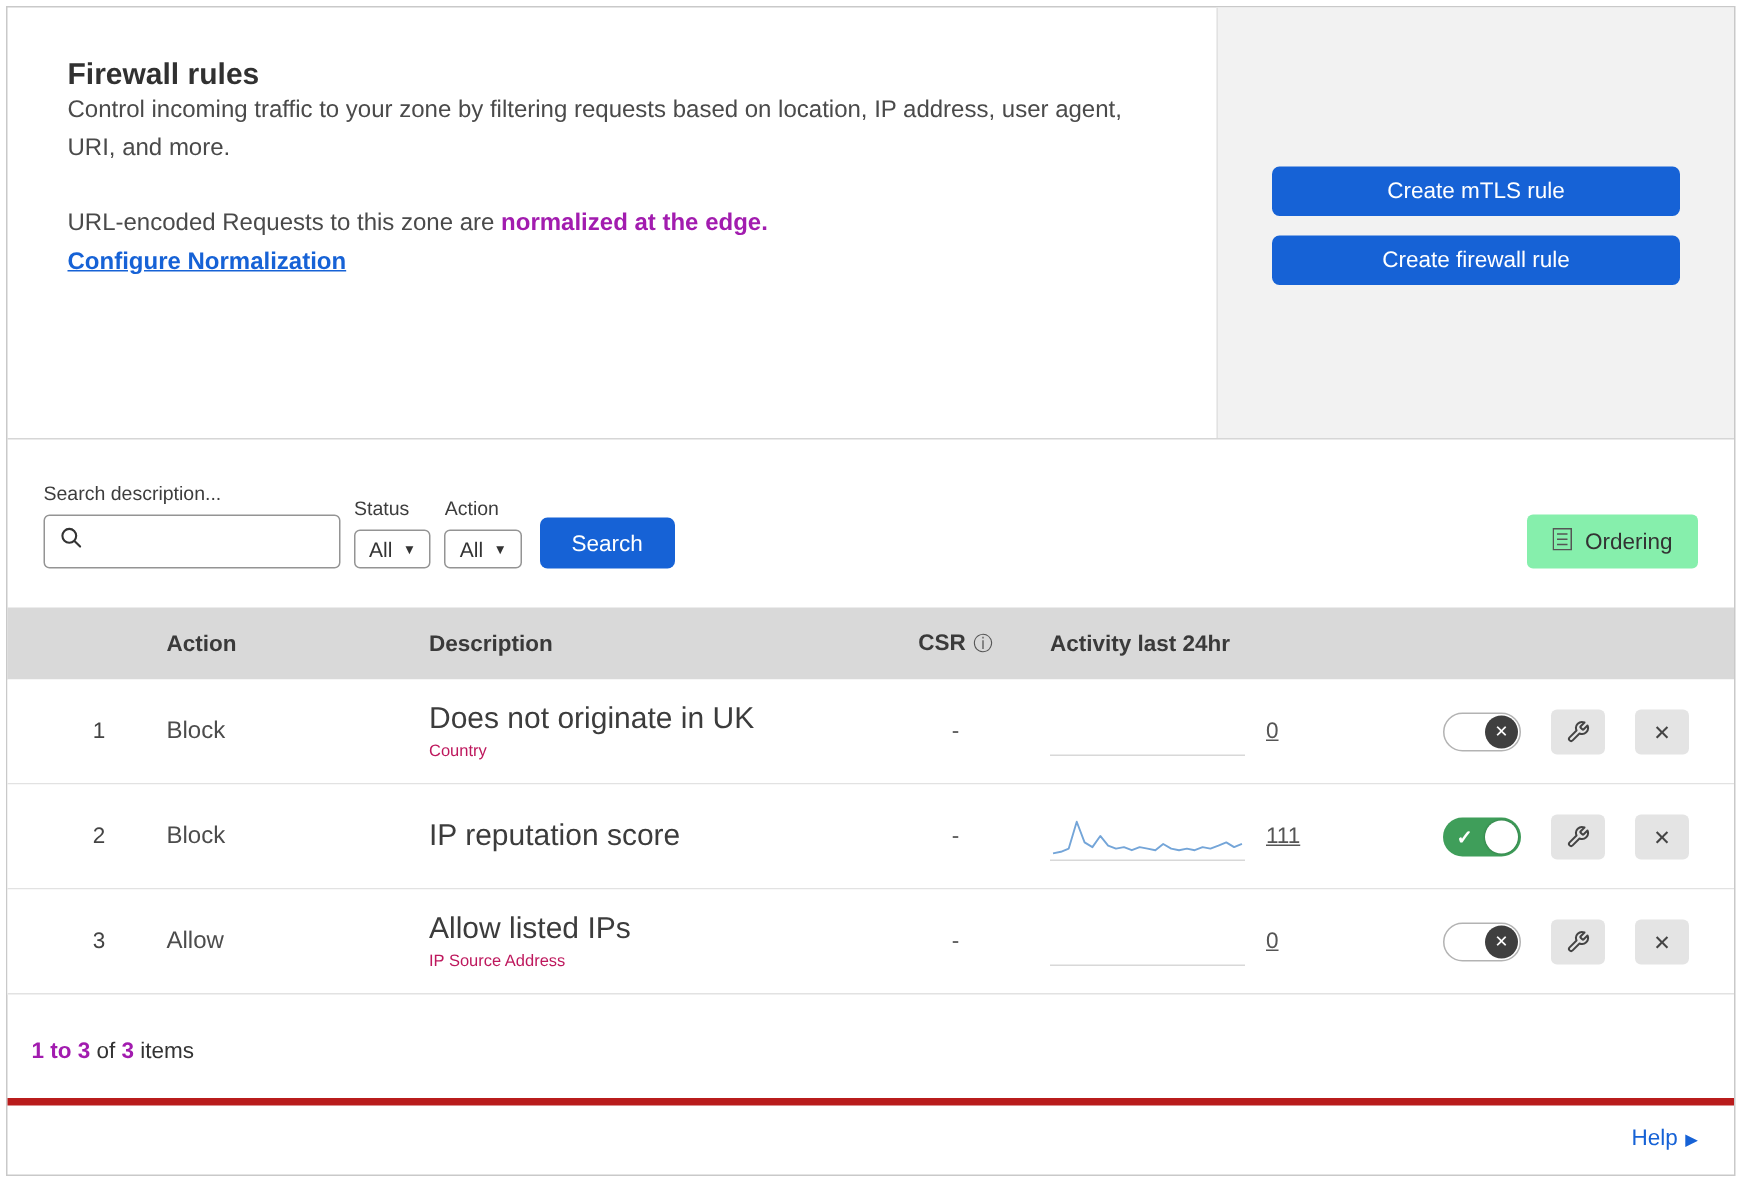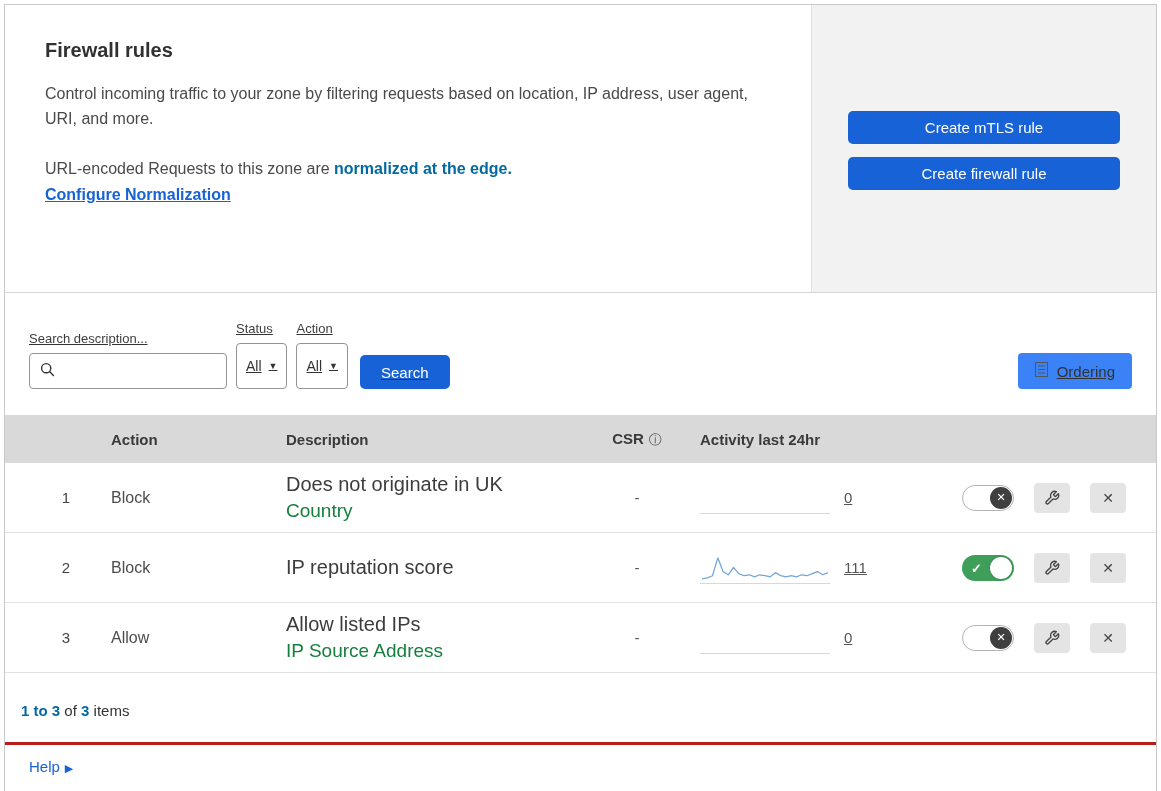--- a/index.html
+++ b/index.html
@@ -12,61 +12,61 @@
   .page {
     width: 1153px;
     border: 1px solid #c9c9c9;
     background: #fff;
     color: #333;
   }
 
   
   .top { display: flex; border-bottom: 1px solid #d6d6d6; min-height: 288px; }
   .top-left { flex: 1; padding: 34px 40px 30px 40px; }
-  .page-title { font-size: 20px; font-weight: 600; color: #313131; margin-bottom: 20px; }
+  .page-title { font-size: 20px; font-weight: 600; color: #313131; margin-bottom: 0; }
   .page-desc { font-size: 16px; line-height: 1.55; color: #4a4a4a; max-width: 740px; }
   .usage-note { font-size: 16px; font-weight: 700; color: #333; margin-top: 26px; }
   .normalization { font-size: 16px; color: #4a4a4a; margin-top: 28px; }
-  .b { font-weight: 700; color: #0369a1; }
+  .b { font-weight: 700; color: #a21caf; }
   a.link { color: #1662d6; text-decoration: underline; cursor: pointer; font-size: 16px; }
   .normalization-link-wrap { margin-top: 8px; font-weight: bold; }
 
   .top-right {
     width: 345px; background: #f2f2f2; border-left: 1px solid #e2e2e2;
     display: flex; flex-direction: column; align-items: center;
     padding-top: 106px; gap: 13px;
   }
   .btn-primary {
     width: 272px; height: 33px; background: #1662d6; color: #fff;
     border: none; border-radius: 5px; font-size: 15px; cursor: pointer;
     font-family: "Liberation Sans", sans-serif;
   }
 
   
-  .filterbar { display: flex; align-items: flex-end; gap: 9px; padding: 28px 24px 26px 24px; text-decoration: underline; }
+  .filterbar { display: flex; align-items: flex-end; gap: 9px; padding: 28px 24px 26px 24px; }
   .fgroup { display: flex; flex-direction: column; }
   .flabel { font-size: 13px; color: #3d3d3d; margin-bottom: 7px; }
   .search-box {
     width: 198px; height: 36px; border: 1px solid #949494; border-radius: 4px;
     display: flex; align-items: center; padding: 0 10px; background: #fff; cursor: text;
   }
   .fake-select {
-    height: 46px; border: 1px solid #949494; border-radius: 4px; background: #fff;
+    height: 26px; border: 1px solid #949494; border-radius: 4px; background: #fff;
     display: flex; align-items: center; gap: 7px; padding: 0 9px;
     font-size: 14px; color: #333; cursor: pointer;
   }
   .caret { font-size: 9px; color: #333; }
   .btn-search {
     height: 34px; padding: 0 21px; background: #1662d6; color: #fff; border: none;
     border-radius: 5px; font-size: 15px; cursor: pointer; margin-left: 3px;
     font-family: "Liberation Sans", sans-serif;
     margin-top: 20px;
   }
   .btn-ordering {
-    margin-left: auto; height: 36px; padding: 0 17px; background: #3b82f6; color: #333;
+    margin-left: auto; height: 36px; padding: 0 17px; background: #86efac; color: #333;
     border: none; border-radius: 4px; font-size: 15px; cursor: pointer;
     display: flex; align-items: center; gap: 9px;
     font-family: "Liberation Sans", sans-serif;
   }
 
   
   .thead, .trow {
     display: grid;
     grid-template-columns: 90px 175px 1fr 90px 250px 212px;
     align-items: center;
@@ -74,21 +74,21 @@
   }
   .thead { background: #d9d9d9; height: 48px; font-size: 15px; font-weight: 700; color: #3a3a3a; }
   .thead .csr-h { text-align: center; }
   .thead .act-h { padding-left: 18px; }
   .info-i { font-size: 13px; color: #555; margin-left: 5px; font-weight: 400; cursor: pointer; }
 
   .trow { height: 70px; border-bottom: 1px solid #e2e2e2; background: #fff; }
   .col.num { text-align: center; font-size: 15px; color: #444; }
   .col.action { font-size: 16px; color: #4c4c4c; }
   .desc-main { font-size: 20px; color: #3c3c3c; }
-  .desc-sub { font-size: 19px; color: #15803d; margin-top: 4px; }
+  .desc-sub { font-size: 11px; color: #be185d; margin-top: 4px; }
   .col.csr { text-align: center; font-size: 15px; color: #555; }
   .col.activity { display: flex; align-items: center; gap: 14px; padding-left: 18px; }
   .spark { border-bottom: 1px solid #d8d8d8; display: block; }
   a.count { font-size: 15px; color: #555; text-decoration: underline; cursor: pointer; min-width: 30px; }
 
   .col.controls { display: flex; align-items: center; gap: 20px; padding-left: 30px; }
   .toggle { width: 52px; height: 26px; border-radius: 13px; position: relative; cursor: pointer; flex: none; }
   .toggle .check { position: absolute; left: 9px; top: 50%; transform: translateY(-50%); color: #fff; font-size: 13px; font-weight: 700; display: none; }
   .toggle .knob { position: absolute; top: 2px; right: 2px; width: 22px; height: 22px; border-radius: 50%; display: flex; align-items: center; justify-content: center; }
   .toggle .xmark { font-size: 11px; color: #fff; display: none; }
@@ -100,21 +100,21 @@
   .toggle.off .xmark { display: block; }
 
   .iconbtn {
     width: 36px; height: 30px; background: #e4e4e4; border: none; border-radius: 4px;
     display: flex; align-items: center; justify-content: center; cursor: pointer;
     color: #444; font-size: 14px;
   }
 
   
   .table-footer { padding: 29px 16px 23px 16px; font-size: 15px; color: #333; }
-  .helpbar { border-top: 3px solid #b91c1c; padding: 13px 24px 15px 24px; text-align: left; }
+  .helpbar { border-top: 5px solid #b91c1c; padding: 13px 24px 15px 24px; text-align: right; }
   a.help-link { color: #1662d6; font-size: 15px; text-decoration: none; cursor: pointer; }
   .help-arrow { font-size: 11px; margin-left: 5px; }
 </style>
 </head>
 <body>
 
 <div class="page">
 
   <div class="top">
     <div class="top-left">

